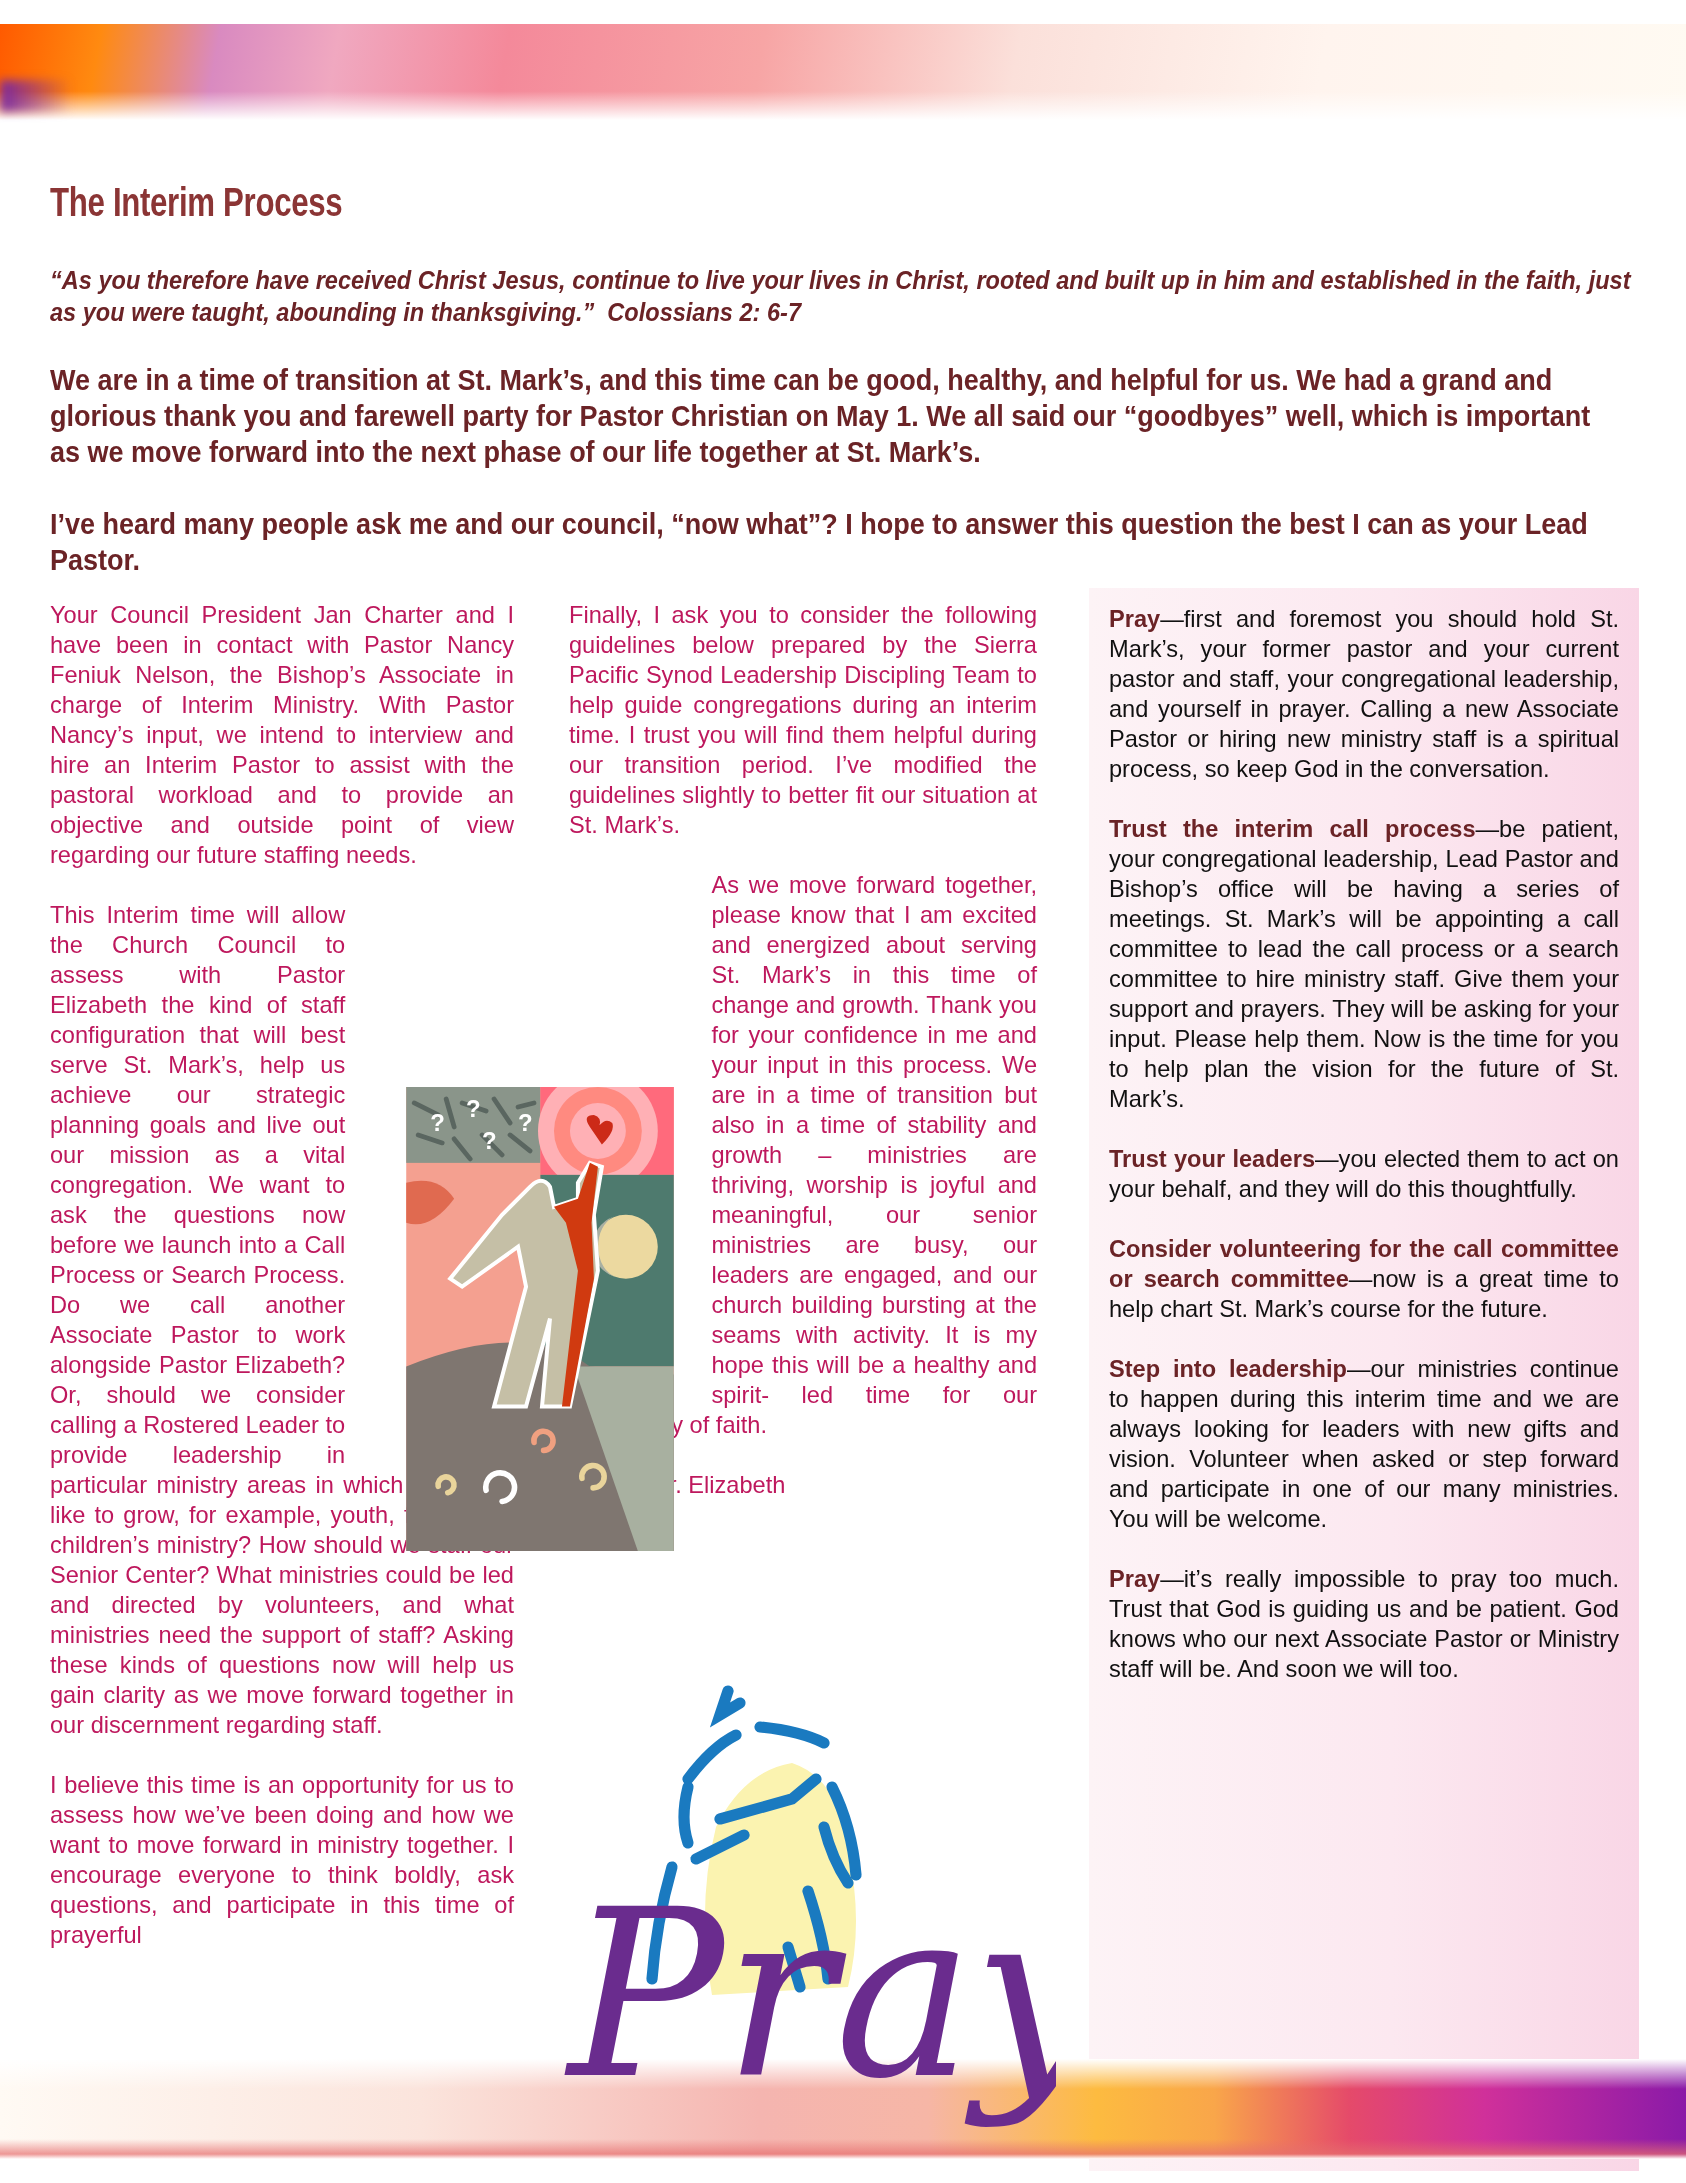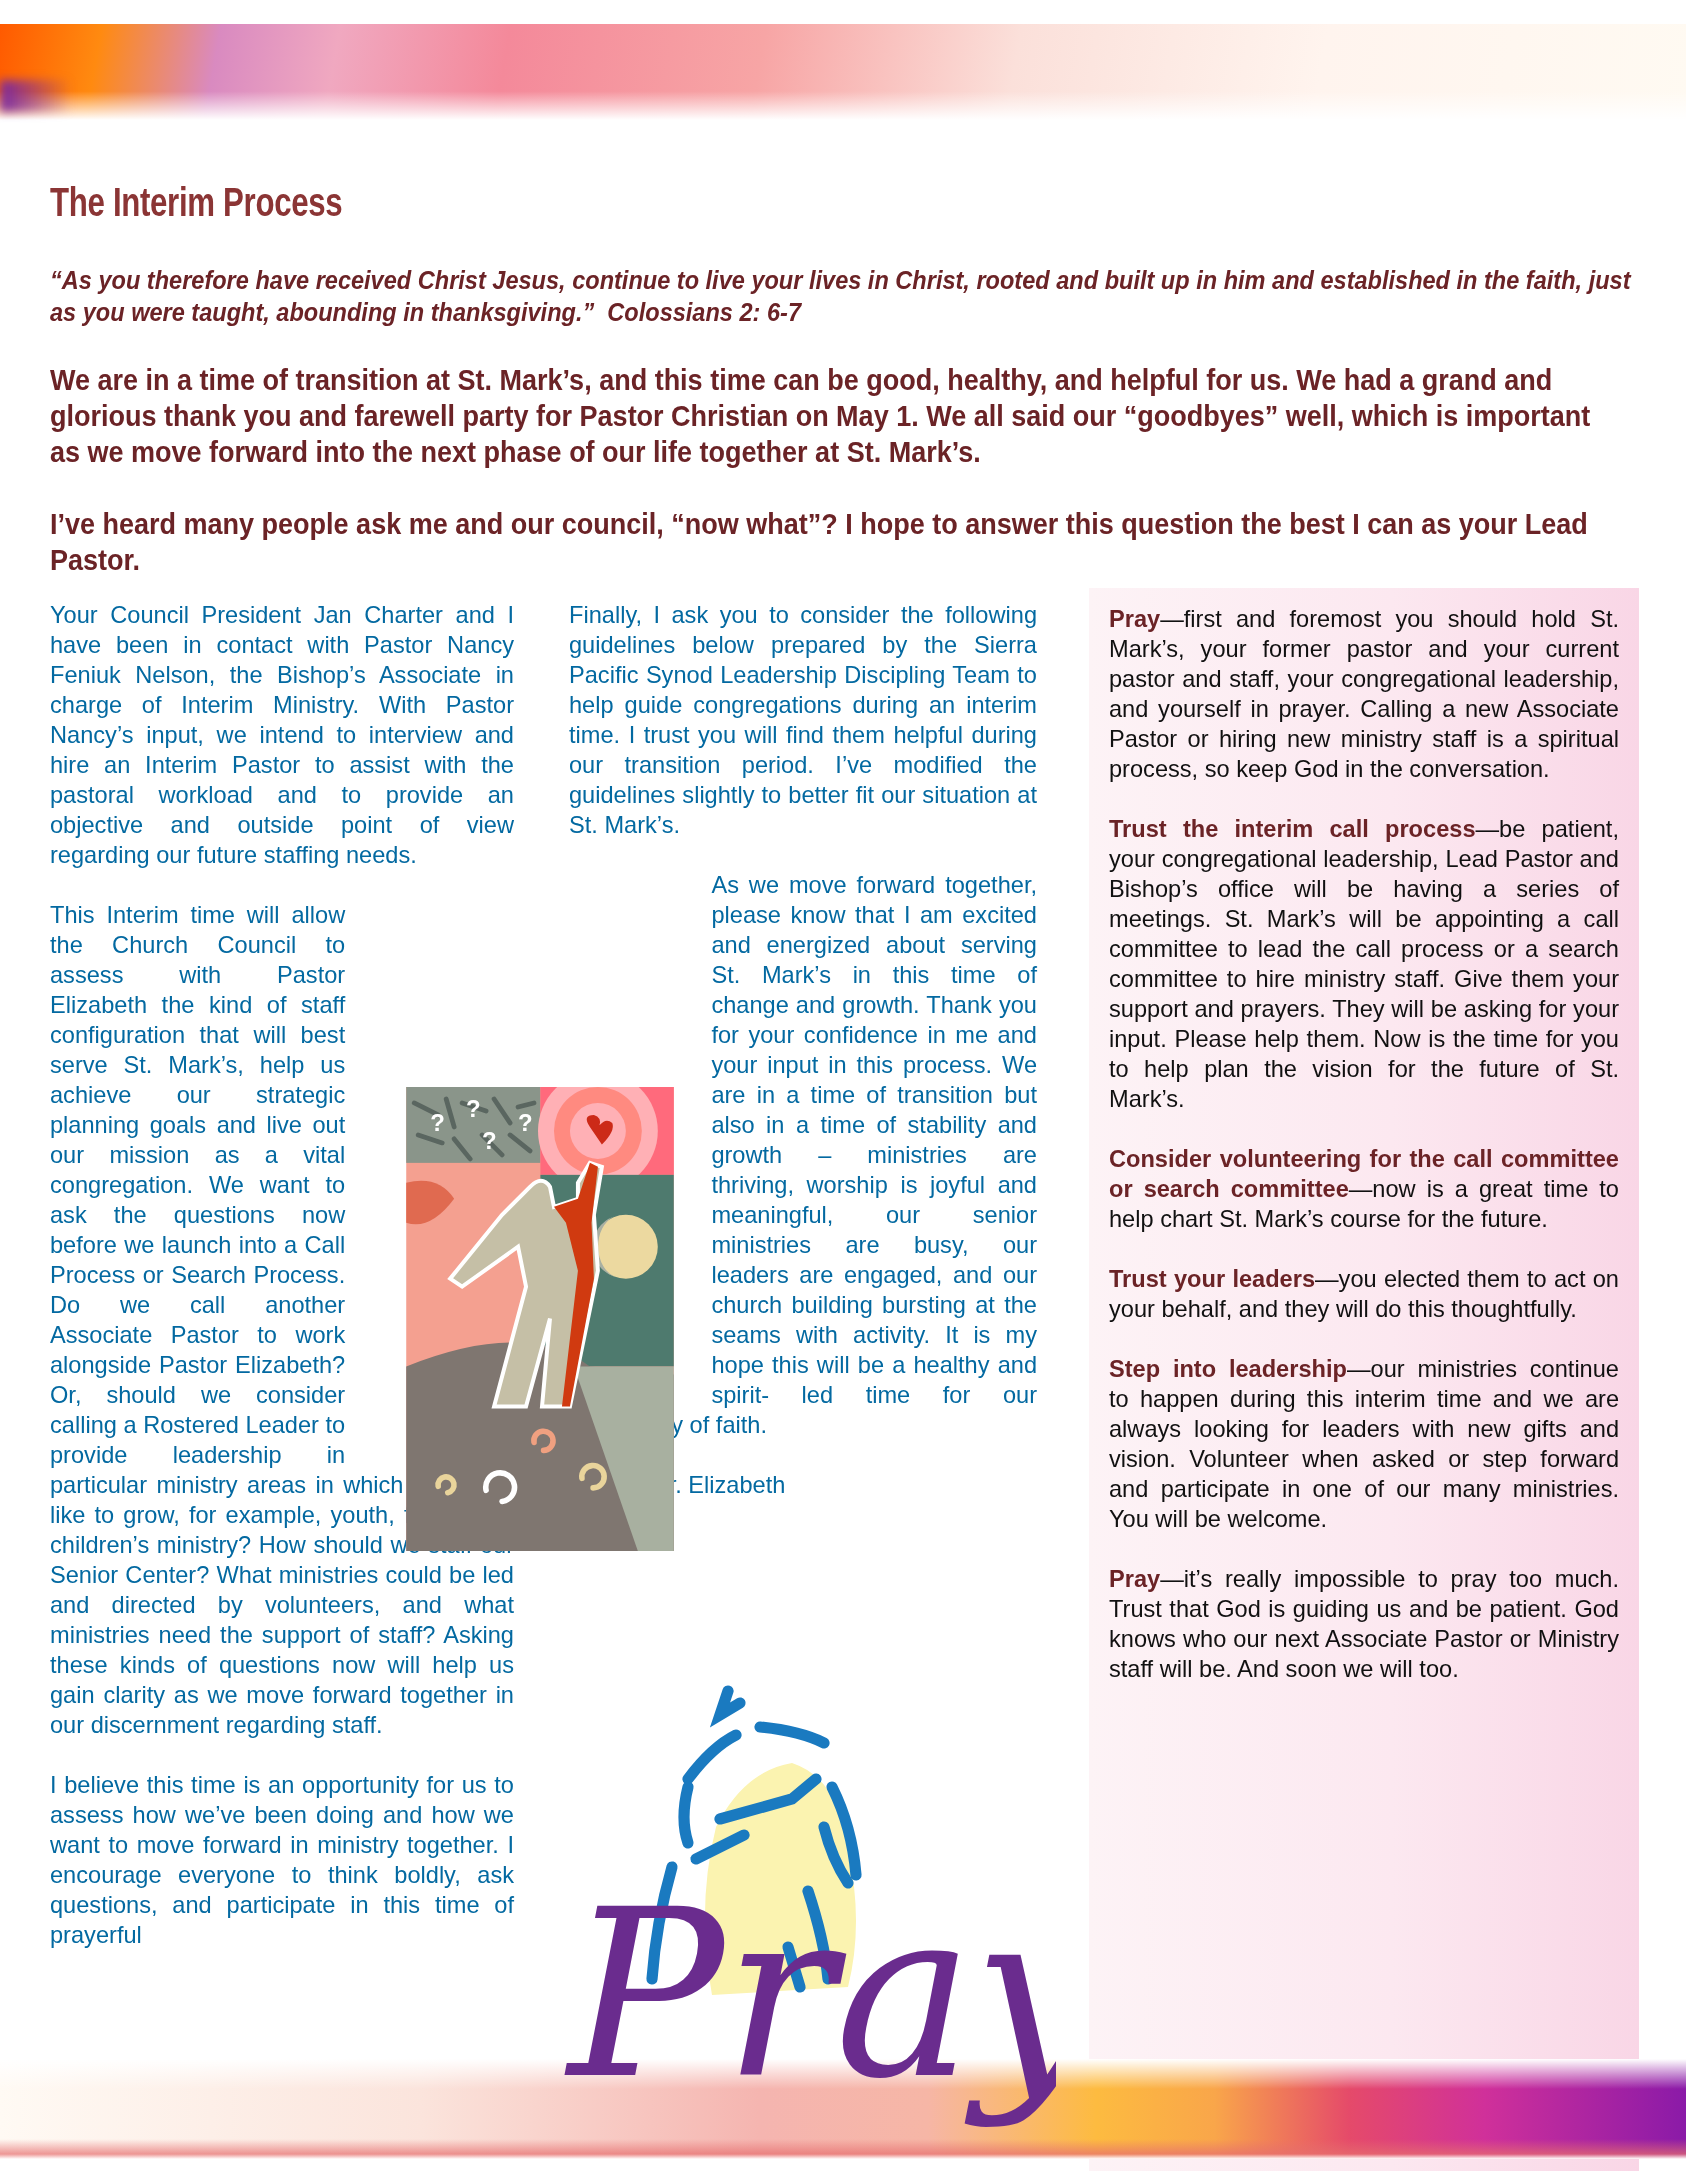--- a/index.html
+++ b/index.html
@@ -34,21 +34,21 @@
     font-style: italic; font-weight: bold; font-size: 25.6px; line-height: 32px; color: #6b2326;
     transform: scaleX(0.92); transform-origin: left top; width: 1735px;
   }
   .intro {
     position: absolute; left: 50px; top: 362px; margin: 0;
     font-weight: bold; font-size: 30px; line-height: 36px; color: #6b2326;
     width: 1719px; transform: scaleX(0.9); transform-origin: left top;
   }
   .intro p { margin: 0 0 36px 0; }
   .col {
-    position: absolute; font-size: 23.6px; line-height: 30px; color: #0369a1;
+    position: absolute; font-size: 23.6px; line-height: 30px; color: #be185d;
     text-align: justify;
   }
   .col p { margin: 0 0 30px 0; }
   .col-left { left: 50px; top: 600px; width: 464px; }
   .col-mid { left: 569px; top: 600px; width: 468px; }
   .artwork-left { float: right; width: 156px; height: 480px; margin: 17.6px 0 8px 12.8px; }
   .artwork-mid { float: left; width: 128px; height: 488px; margin: 0 14.4px 6.4px 0; }
   .sidebar {
     position: absolute; left: 1089px; top: 588px; width: 550px; height: 1583px;
     background: linear-gradient(90deg, #fdf3f6 0%, #fce8f0 55%, #f9d6e6 100%);
@@ -122,22 +122,22 @@
     <path d="M100 505 a18 18 0 1 1 20 14" stroke="#fff"></path>
     <path d="M160 445 a12 12 0 1 1 12 10" stroke="#f0a080"></path>
     <path d="M220 490 a14 14 0 1 1 14 12" stroke="#e9d49b"></path>
   </g>
 </svg>
 
 <aside class="sidebar">
   <div class="sidebar-inner">
     <p><span class="tip-title">Pray</span><span>—first and foremost you should hold St. Mark’s, your former pastor and your current pastor and staff, your congregational leadership, and yourself in prayer.  Calling a new Associate Pastor or hiring new ministry staff is a spiritual process,  so keep God in the conversation.</span></p>
     <p><span class="tip-title">Trust the interim call process</span><span>—be patient, your congregational leadership, Lead Pastor and Bishop’s office will be having a series of meetings.  St. Mark’s will be appointing a call committee to lead the call process or a search committee to hire ministry staff.  Give them your support and prayers.  They will be asking for your input.   Please help them.  Now is the time for you to help plan the vision for the future of St. Mark’s.</span></p>
+    <p><span class="tip-title">Trust your leaders</span><span>—you elected them to act on your behalf, and they will do this thoughtfully.</span></p>
     <p><span class="tip-title">Consider volunteering for the call committee or search committee</span><span>—now is a great time to help chart St. Mark’s course for the future.</span></p>
-    <p><span class="tip-title">Trust your leaders</span><span>—you elected them to act on your behalf, and they will do this thoughtfully.</span></p>
     <p><span class="tip-title">Step into leadership</span><span>—our ministries continue to happen during this interim time and we are always looking for leaders with new gifts and vision.  Volunteer when asked or step forward and participate in one of our many ministries.   You will be welcome.</span></p>
     <p><span class="tip-title">Pray</span><span>—it’s really impossible to pray too much.  Trust that God is guiding us and be patient.  God knows who our next Associate Pastor or Ministry staff will be.  And soon we will too.</span></p>
   </div>
 </aside>
 
 <div class="banner-bottom"></div>
 
 <svg class="pray-logo" viewBox="0 0 620 600">
   <path d="M195 200 Q230 130 290 120 Q350 140 360 230 Q380 320 360 400 L190 410 Q170 300 195 200 Z" fill="#fbf3b0"></path>
   <g fill="none" stroke="#1a7ac0" stroke-width="14" stroke-linecap="round">

